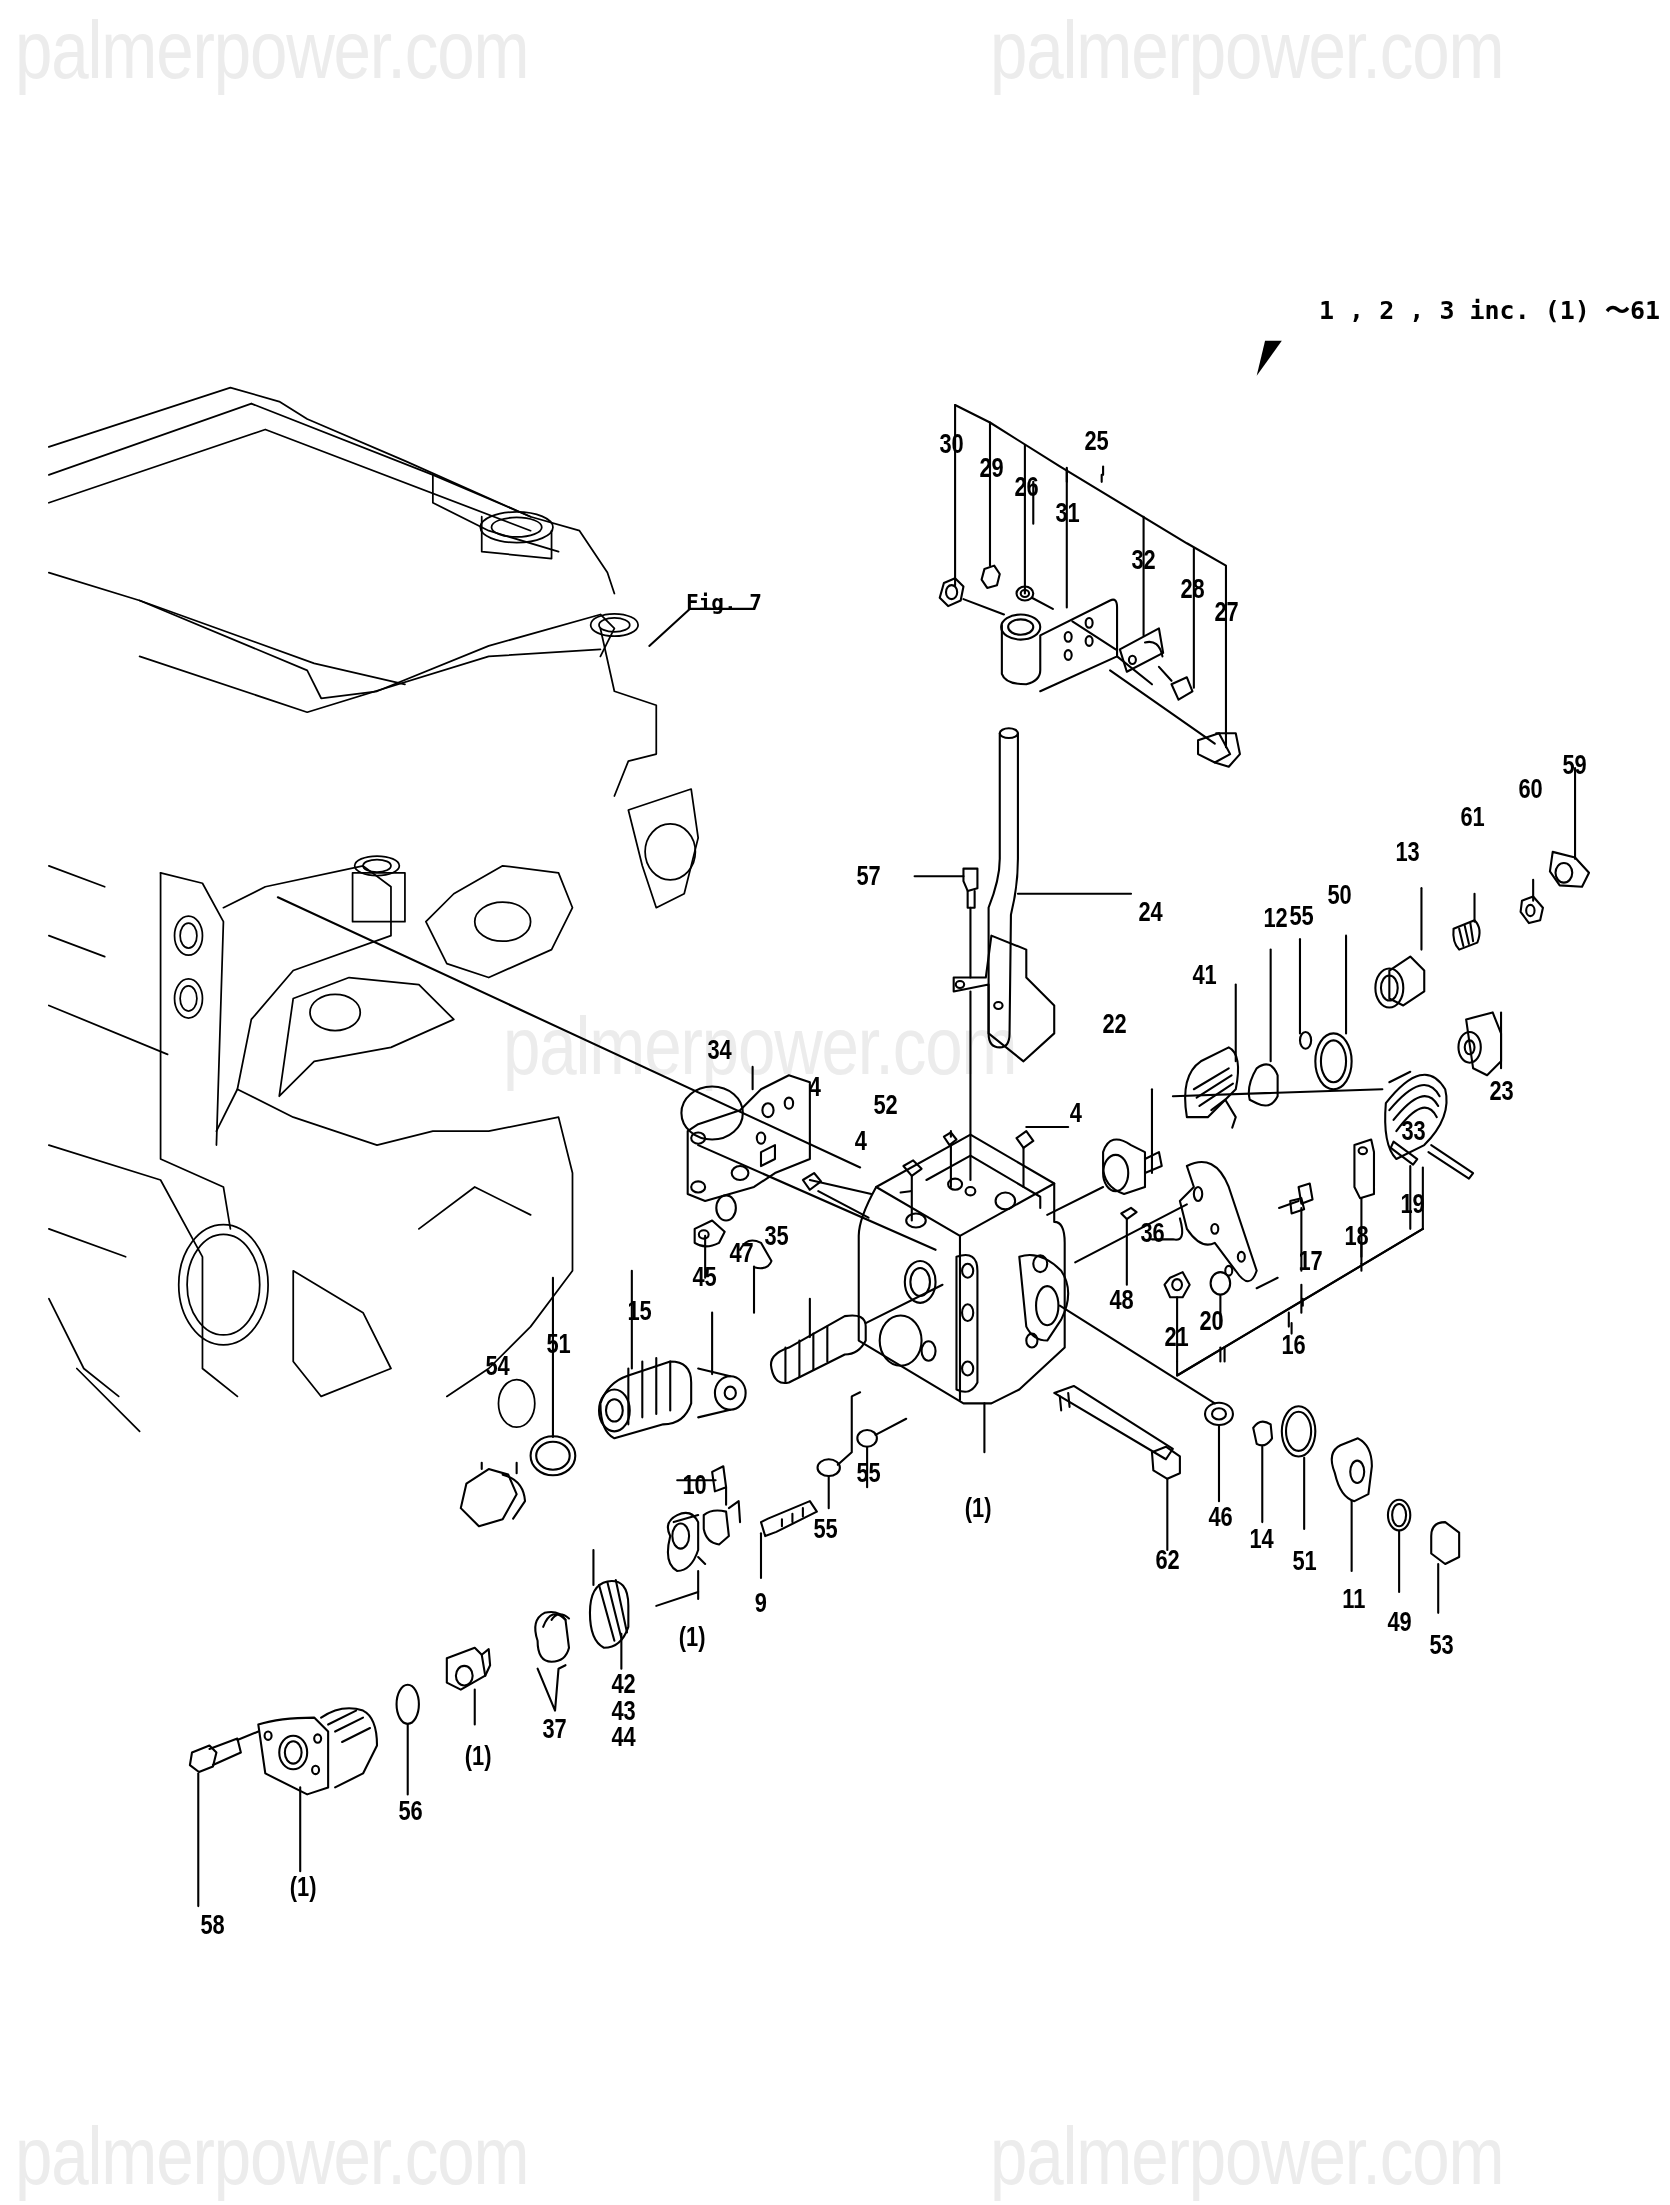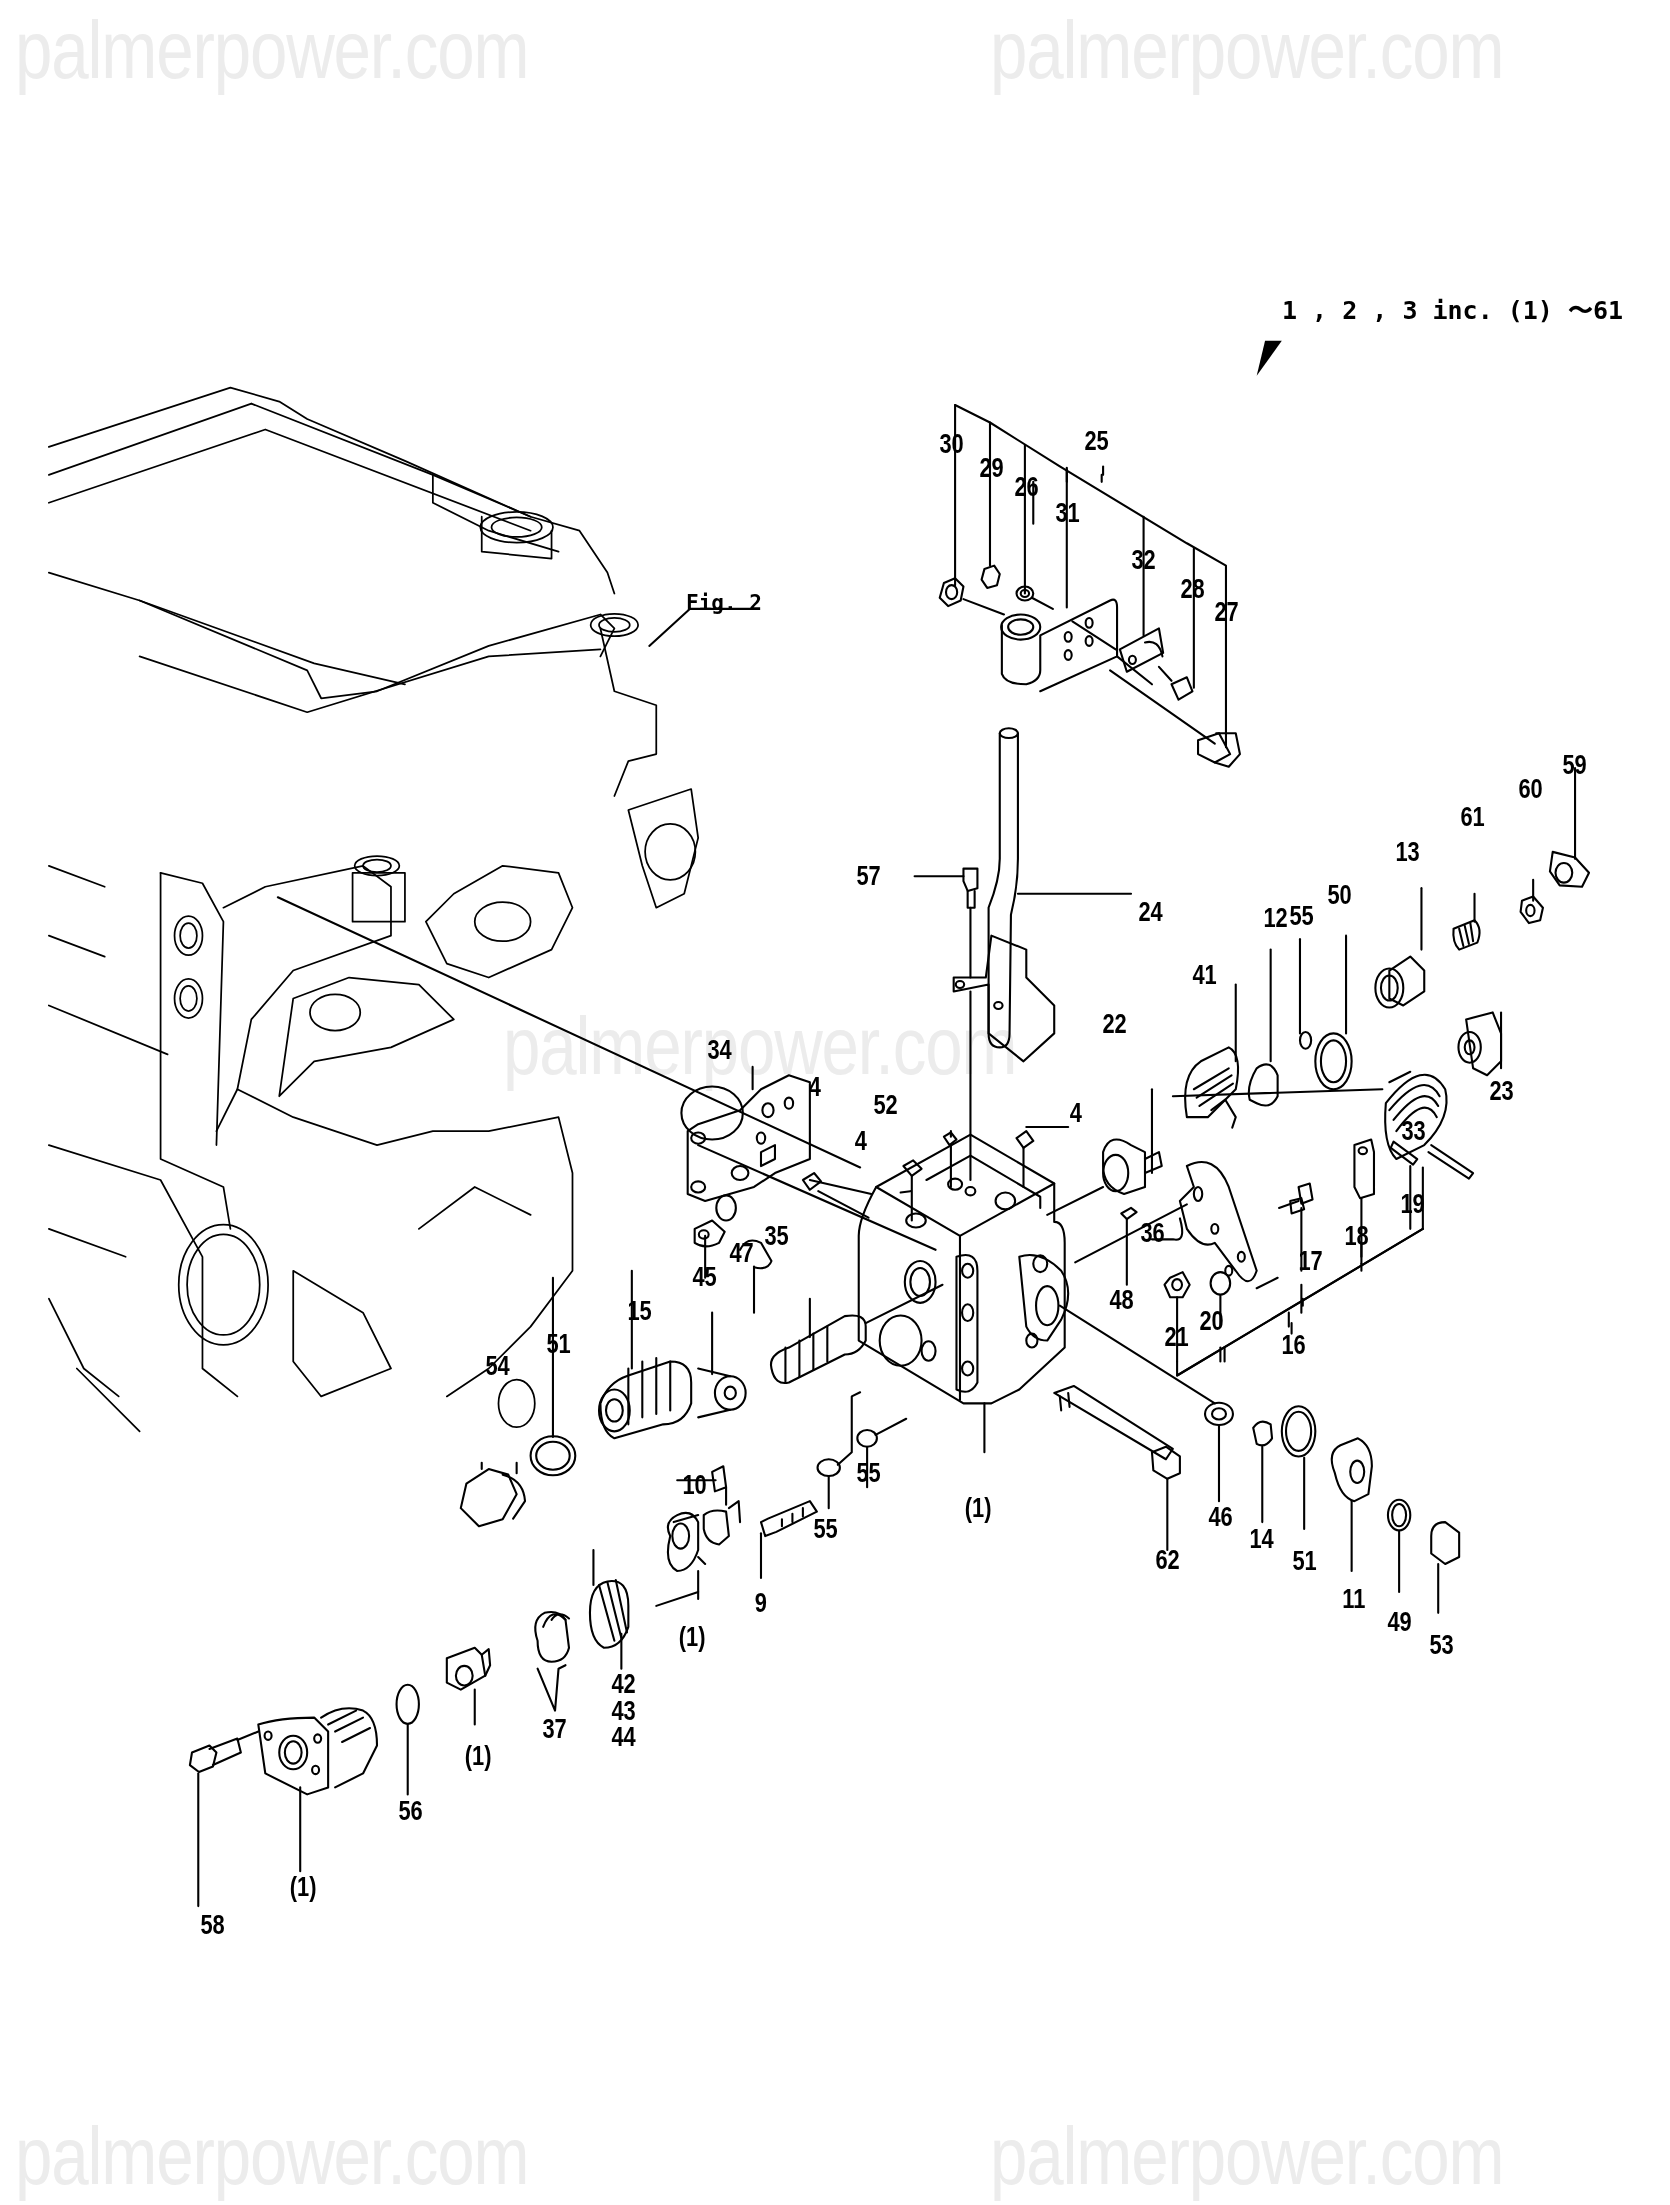--- a/index.html
+++ b/index.html
@@ -1,20 +1,20 @@
 <!DOCTYPE html>
 <html style="font-size:11.2px"><head>
 <meta charset="utf-8">
 <style>
   html,body{margin:0;padding:0;background:#ffffff;}
   body{width:1670px;height:2205px;position:relative;overflow:hidden;font-family:"Liberation Sans",sans-serif;}
   .wm{position:absolute;font-family:"Liberation Sans",sans-serif;font-size:82px;color:#ececec;letter-spacing:-1.4px;transform:scaleX(0.82);transform-origin:left top;white-space:nowrap;}
   #art{position:absolute;left:0;top:0;}
   .lbl{position:absolute;font-family:"Liberation Sans",sans-serif;font-weight:bold;font-size:28px;color:#000;transform:scaleX(0.78);transform-origin:center top;white-space:nowrap;line-height:1;}
-  .note{position:absolute;font-family:"DejaVu Sans Mono",monospace;font-weight:bold;font-size:25px;color:#000;white-space:nowrap;}
+  .note{position:absolute;font-family:"DejaVu Sans Mono",monospace;font-weight:bold;font-size:25px;color:#000;white-space:nowrap;margin-left:37px;}
   .fig{position:absolute;font-family:"DejaVu Sans Mono",monospace;font-weight:bold;font-size:21px;color:#000;white-space:nowrap;}
 </style>
 </head>
 <body>
 
 <div class="wm" style="left:15.4px;top:2.8px;">palmerpower.com</div>
 <div class="wm" style="left:990px;top:2.8px;">palmerpower.com</div>
 <div class="wm" style="left:503px;top:999px;">palmerpower.com</div>
 <div class="wm" style="left:15.4px;top:2109px;">palmerpower.com</div>
 <div class="wm" style="left:990px;top:2109px;">palmerpower.com</div>
@@ -346,21 +346,21 @@
     <path d="M1754 1930 L1754 1950"></path>
     <path d="M1864 1840 L1864 1880"></path>
     <path d="M1950 1780 L1950 1810"></path>
     <path d="M1850 1895 L1850 1910"></path>
   </g>
 </svg>
 
 <div class="note" style="left:1282px;top:294px;">1 , 2 , 3 inc. (1) 〜61</div>
 <div style="position:absolute;left:1250px;top:341px;width:0;height:0;"></div>
 
-<div class="fig" style="left:686px;top:591px;">Fig. 2</div>
+<div class="fig" style="left:686px;top:591px;">Fig. 7</div>
 
 <div class="lbl" style="left:936px;top:430px;">30</div>
 <div class="lbl" style="left:976px;top:454px;">29</div>
 <div class="lbl" style="left:1011px;top:473px;">26</div>
 <div class="lbl" style="left:1081px;top:427px;">25</div>
 <div class="lbl" style="left:1052px;top:499px;">31</div>
 <div class="lbl" style="left:1128px;top:546px;">32</div>
 <div class="lbl" style="left:1177px;top:575px;">28</div>
 <div class="lbl" style="left:1211px;top:598px;">27</div>
 <div class="lbl" style="left:1559px;top:751px;">59</div>

